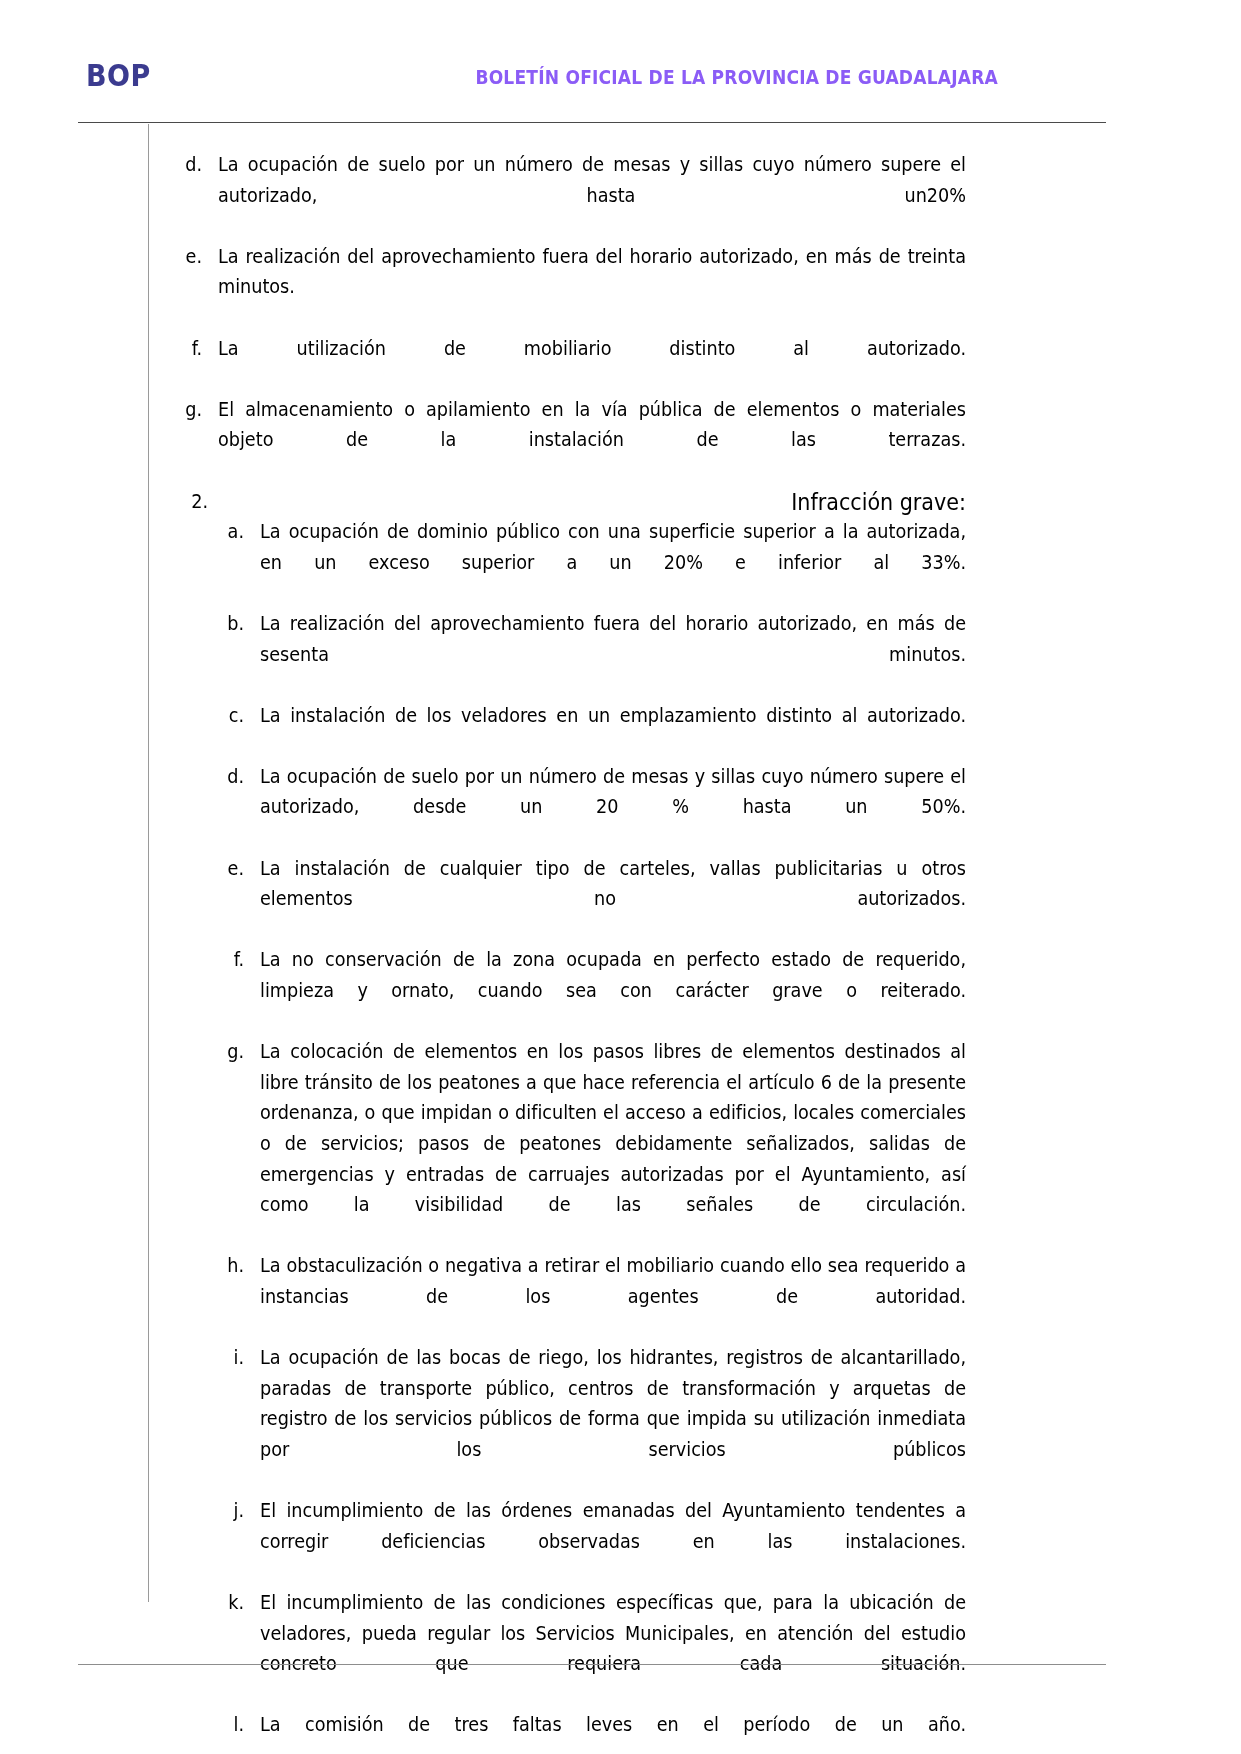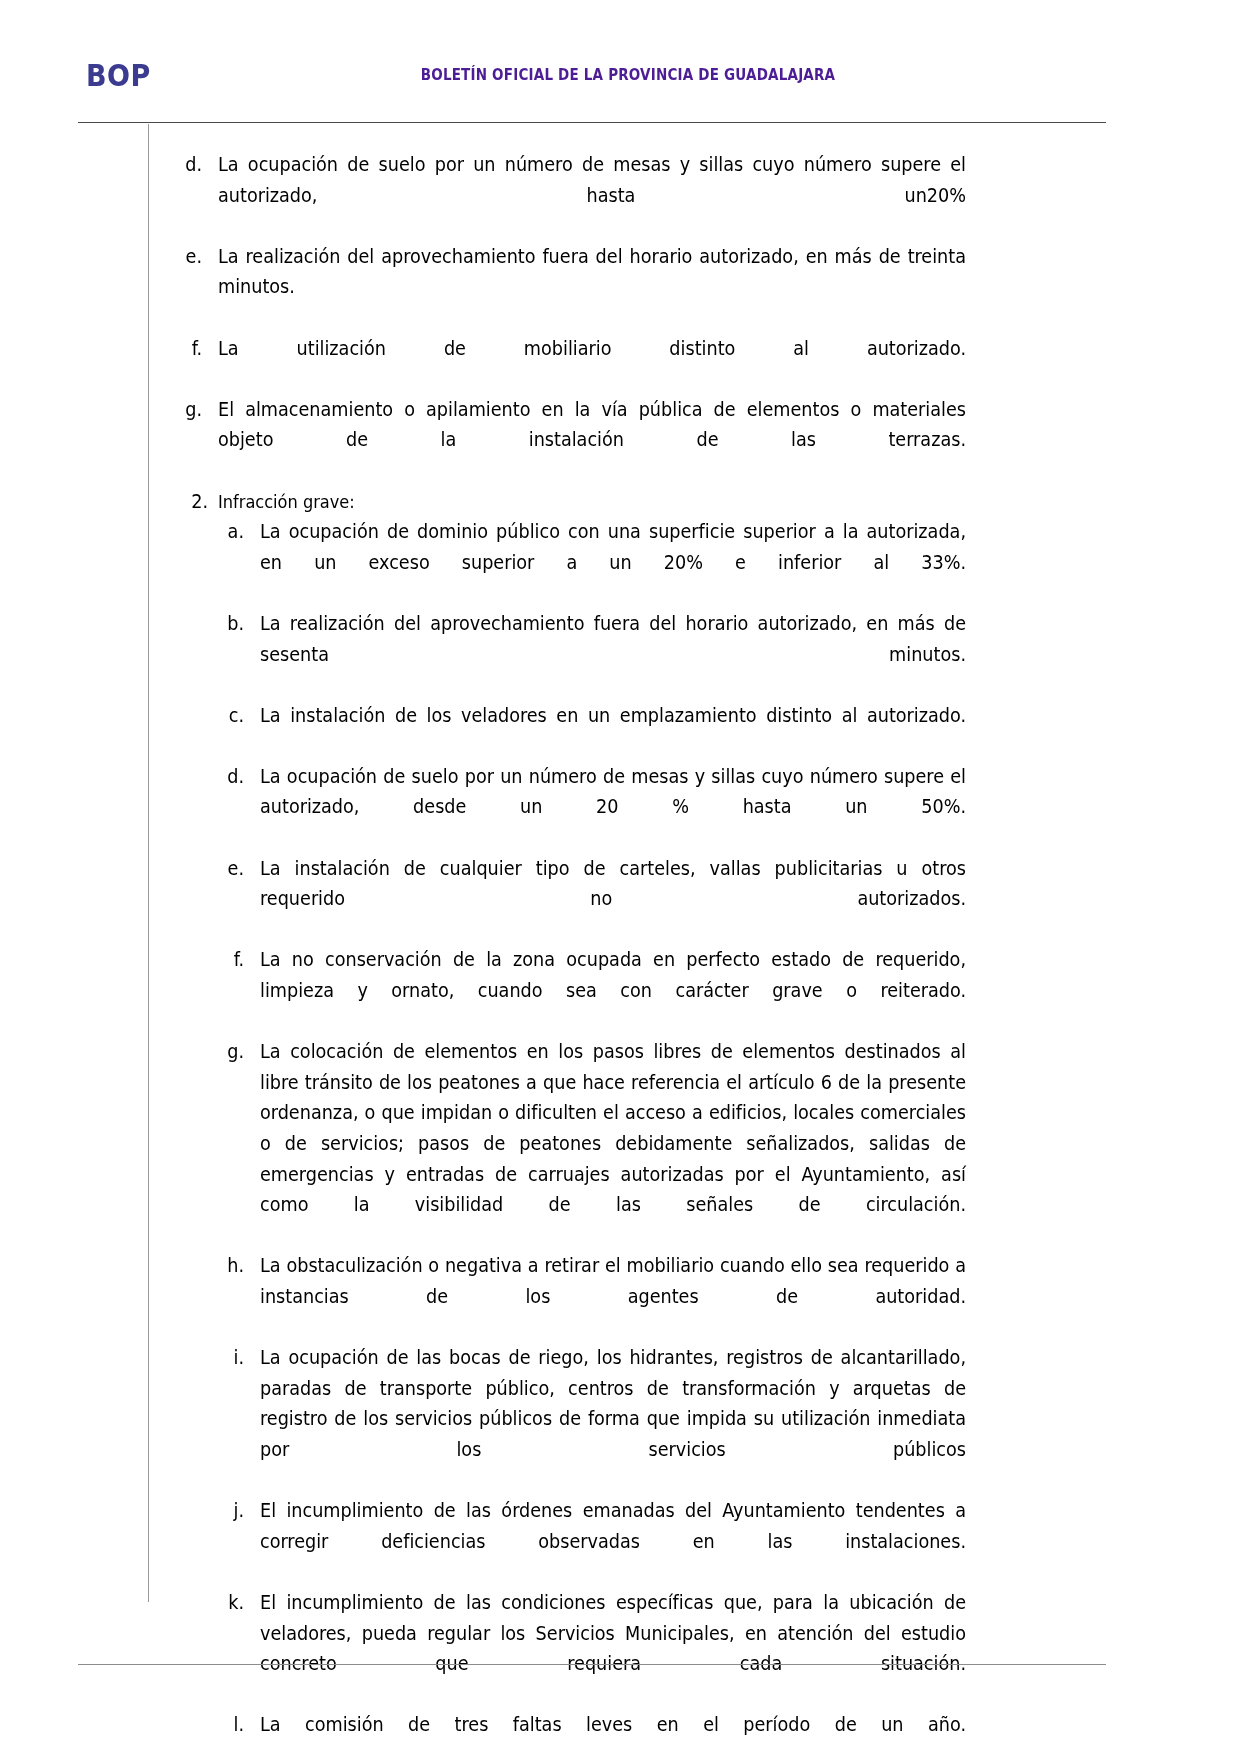--- a/index.html
+++ b/index.html
@@ -37,25 +37,25 @@
     font-weight: bold;
     letter-spacing: 0.5px;
     color: #3b3b8f;
     font-family: "DejaVu Sans Condensed", "Liberation Sans", sans-serif;
   }
   .masthead-title {
     position: absolute;
     left: 180px;
     top: 14px;
     width: 740px;
-    text-align: center;
-    font-size: 15px;
+    text-align: right;
+    font-size: 19px;
     font-weight: bold;
     letter-spacing: 0.2px;
-    color: #4c1d95;
+    color: #8b5cf6;
   }
   .coat-of-arms {
     position: absolute;
     right: 18px;
     top: 0px;
     width: 46px;
     height: 62px;
   }
   .rule-top {
     position: absolute;
@@ -100,22 +100,23 @@
     position: absolute;
     left: 8px;
     top: 0;
     width: 24px;
     text-align: right;
     font-size: 19.6px;
     line-height: 30.6px;
   }
   .num-label {
     display: block;
-    font-size: 18px;
-    line-height: 30.6px;
+    font-size: 23px;
+    line-height: 30.6px;
+    text-align: right;
   }
 
   ol.level2 {
     list-style: none;
     margin: 0;
     padding: 0;
   }
   ol.level2 > li.alpha-item {
     position: relative;
     padding-left: 42px;
@@ -256,21 +257,21 @@
             <li class="alpha-item">
               <span class="alpha-marker">c.</span>
               <span class="alpha-text">La instalación de los veladores en un emplazamiento distinto al autorizado.</span>
             </li>
             <li class="alpha-item">
               <span class="alpha-marker">d.</span>
               <span class="alpha-text">La ocupación de suelo por un número de mesas y sillas cuyo número supere el autorizado, desde un 20 % hasta un 50%.</span>
             </li>
             <li class="alpha-item">
               <span class="alpha-marker">e.</span>
-              <span class="alpha-text">La instalación de cualquier tipo de carteles, vallas publicitarias u otros requerido no autorizados.</span>
+              <span class="alpha-text">La instalación de cualquier tipo de carteles, vallas publicitarias u otros elementos no autorizados.</span>
             </li>
             <li class="alpha-item">
               <span class="alpha-marker">f.</span>
               <span class="alpha-text">La no conservación de la zona ocupada en perfecto estado de requerido, limpieza y ornato, cuando sea con carácter grave o reiterado.</span>
             </li>
             <li class="alpha-item">
               <span class="alpha-marker">g.</span>
               <span class="alpha-text">La colocación de elementos en los pasos libres de elementos destinados al libre tránsito de los peatones a que hace referencia el artículo 6 de la presente ordenanza, o que impidan o dificulten el acceso a edificios, locales comerciales o de servicios; pasos de peatones debidamente señalizados, salidas de emergencias y entradas de carruajes autorizadas por el Ayuntamiento, así como la visibilidad de las señales de circulación.</span>
             </li>
             <li class="alpha-item">

